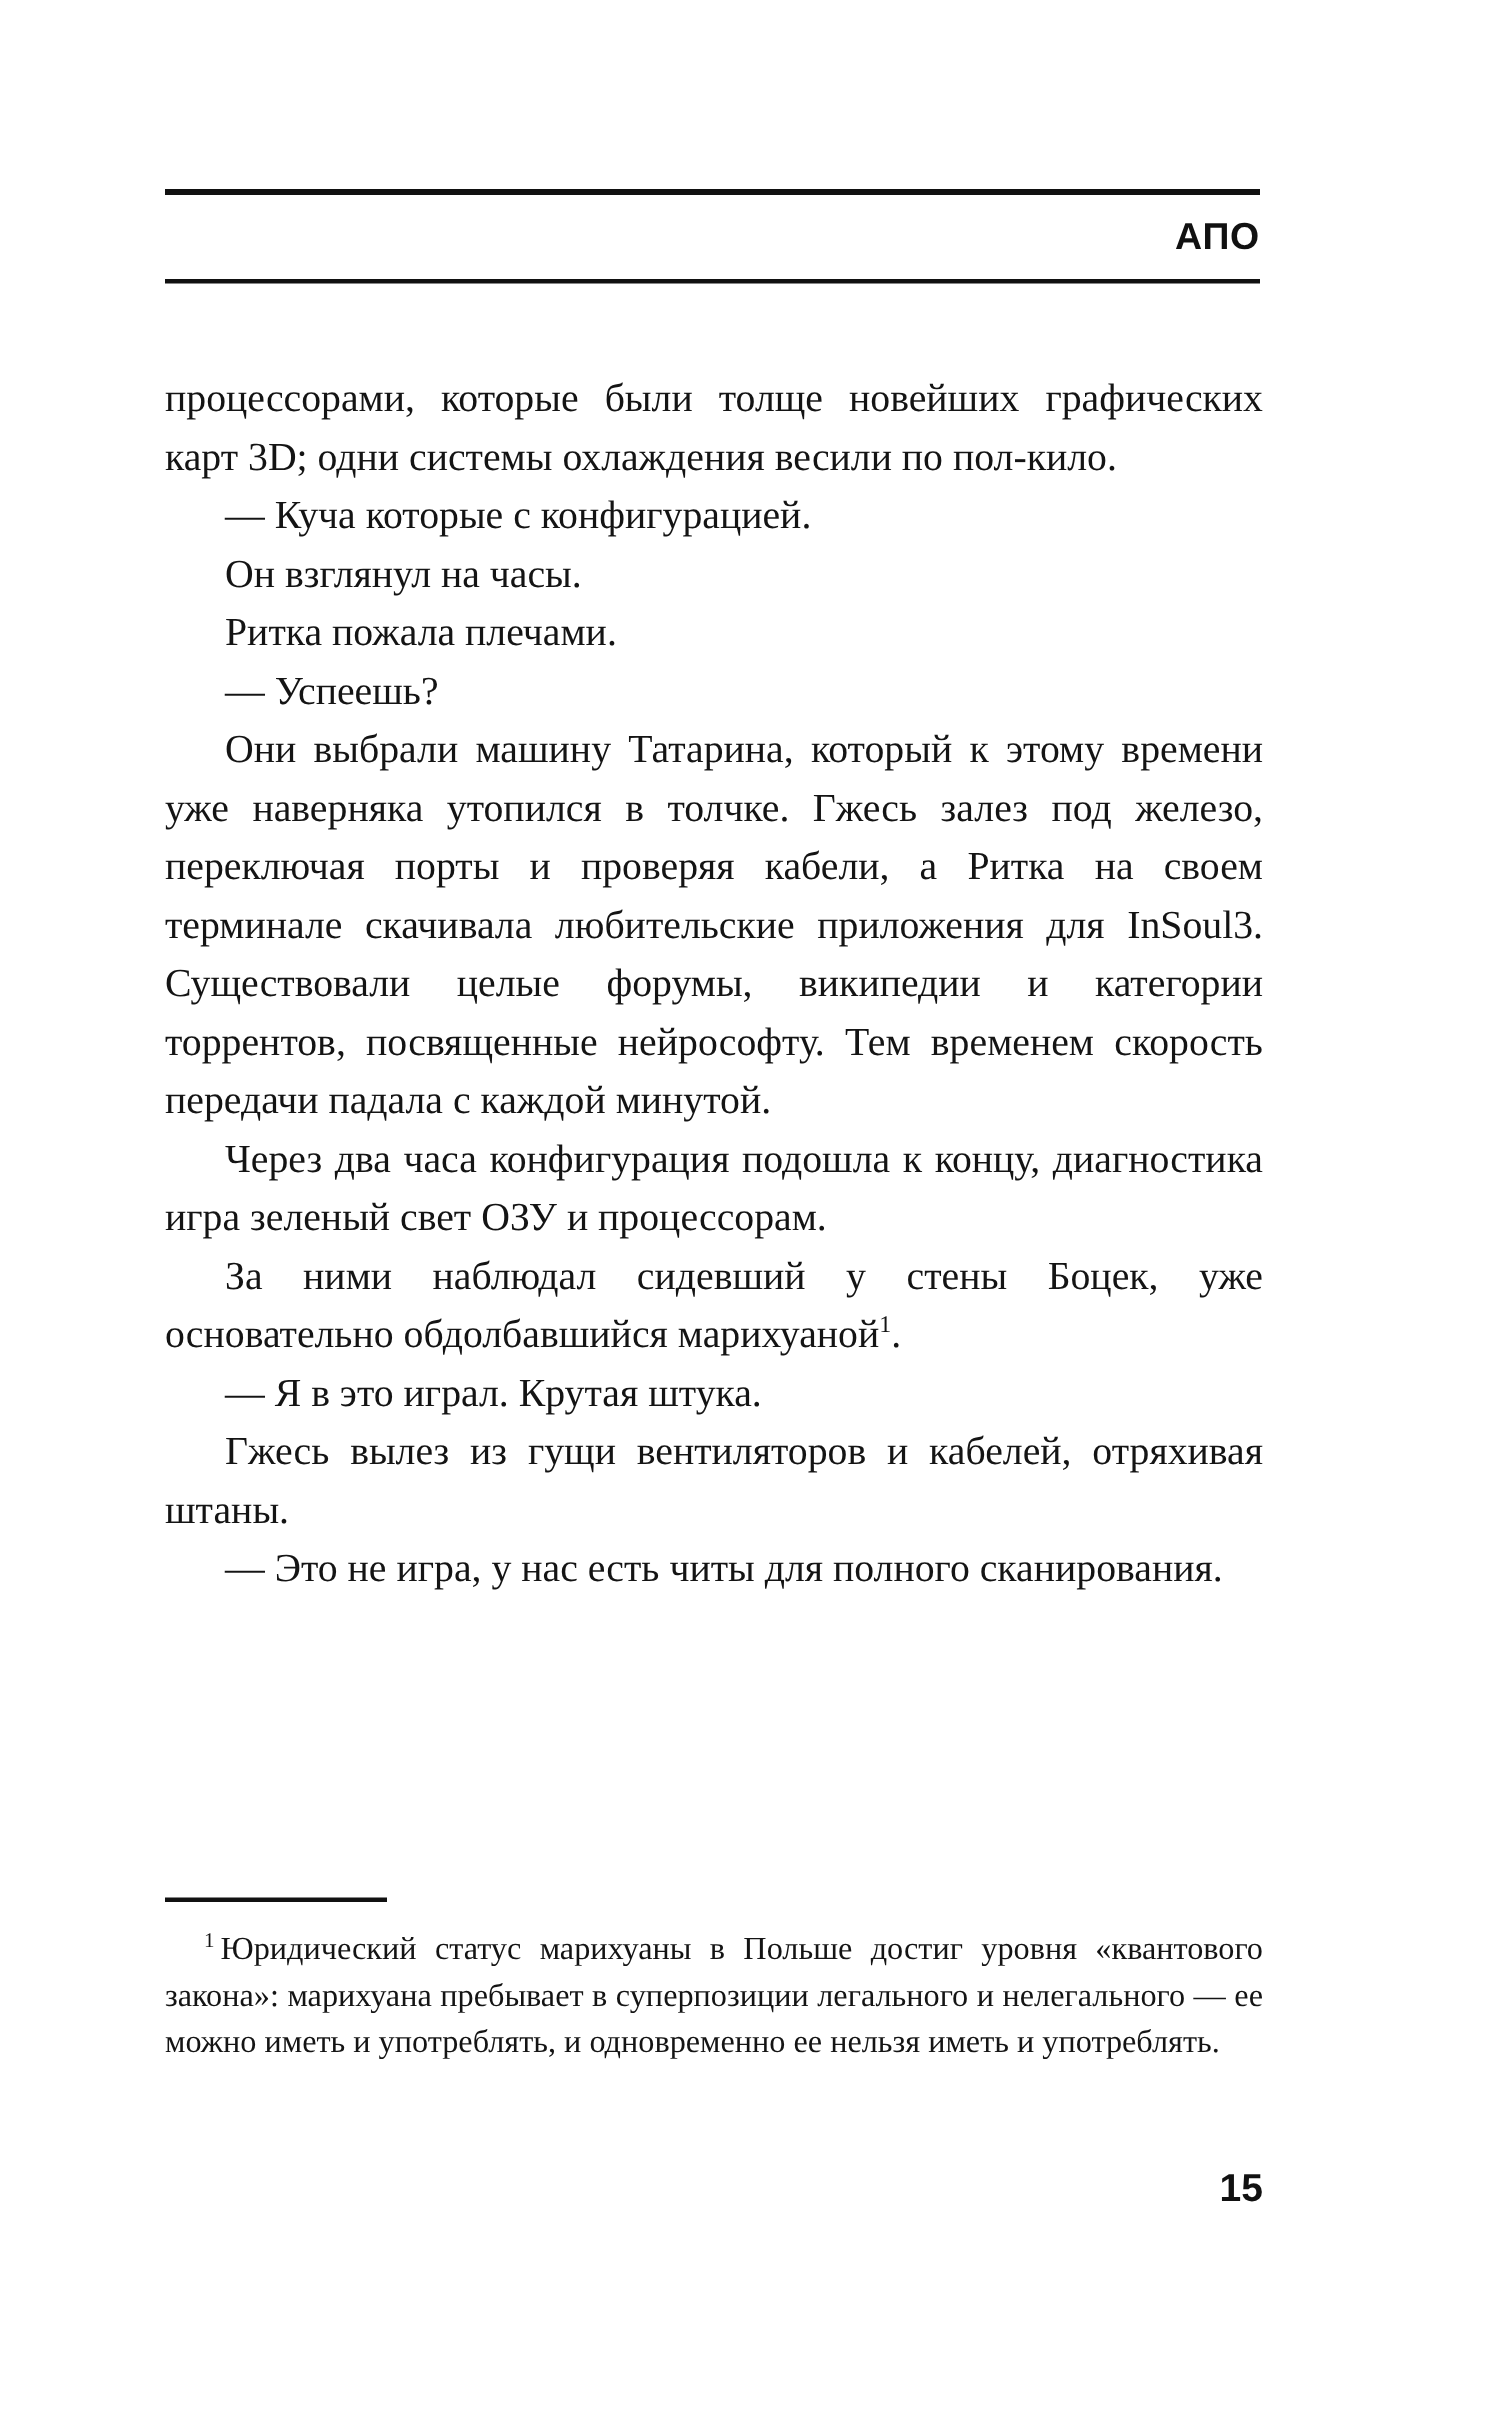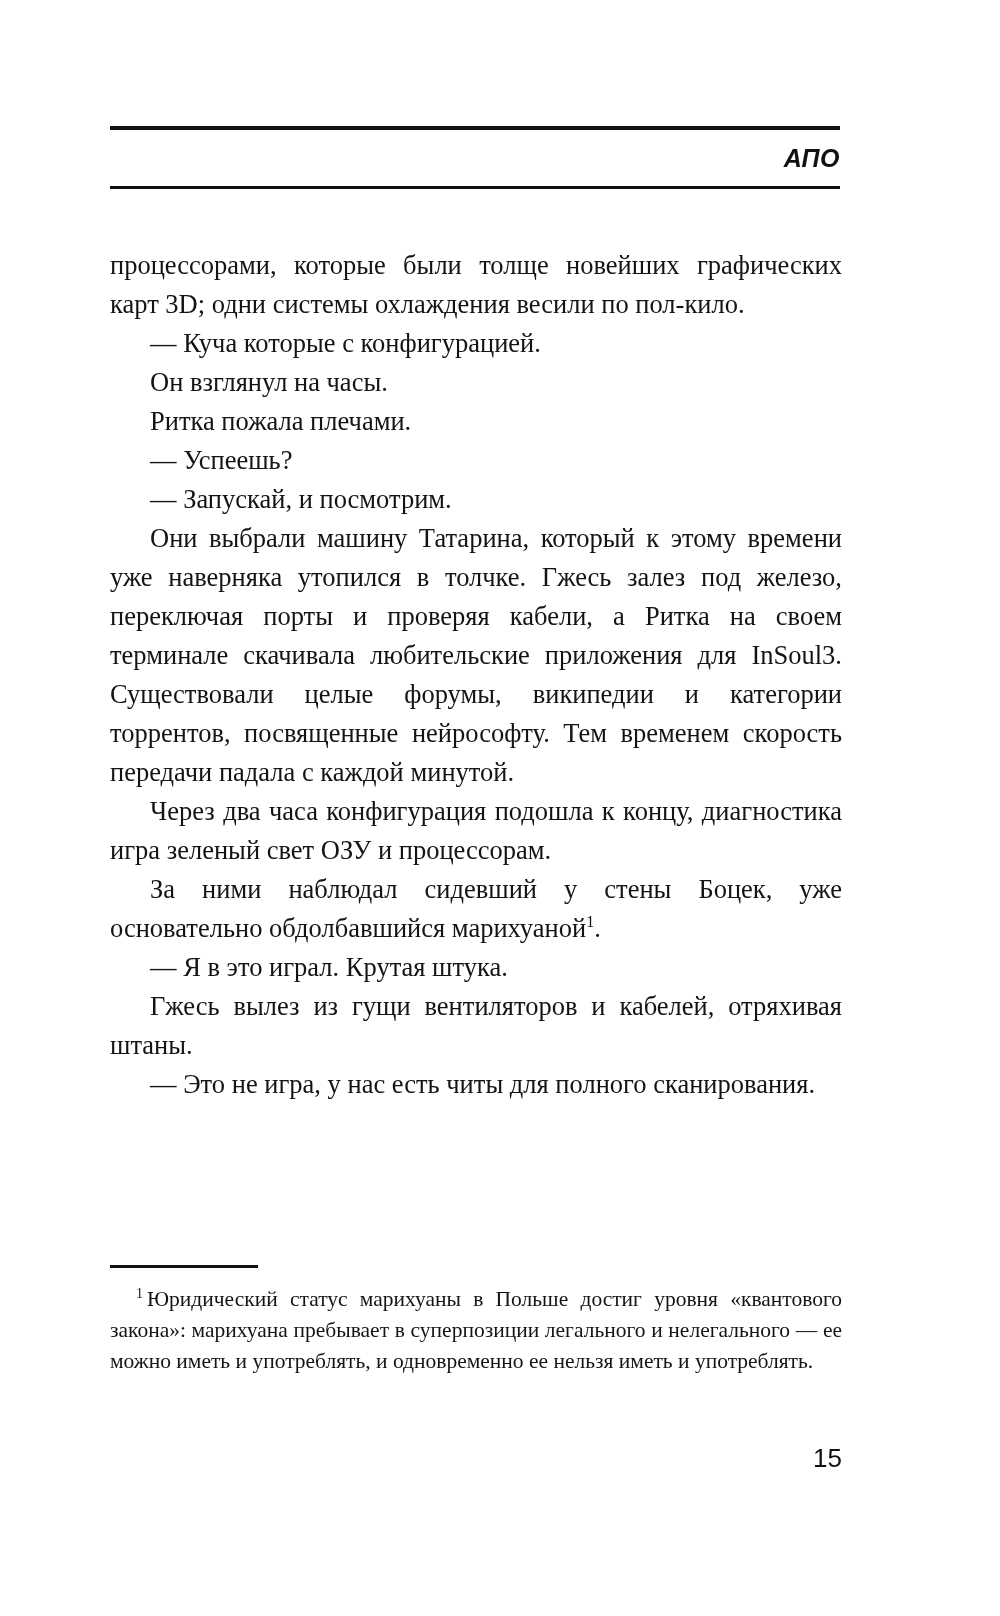--- a/index.html
+++ b/index.html
@@ -41,21 +41,20 @@
     height: 3px;
   }
   .header-row {
     height: 56px;
     display: flex;
     align-items: center;
     justify-content: flex-end;
   }
   .running-head {
     font-family: "Liberation Sans", "DejaVu Sans", sans-serif;
-    font-style: italic;
     font-weight: 700;
     font-size: 25px;
     letter-spacing: 0.5px;
     color: #111111;
   }
 
   
   .body-text {
     position: absolute;
     left: 110px;
@@ -108,21 +107,21 @@
     margin-right: 4px;
   }
 
   
   .folio {
     position: absolute;
     right: 158px;
     top: 1443px;
     font-family: "Liberation Sans", "DejaVu Sans", sans-serif;
     font-size: 26px;
-    font-weight: 400;
+    font-weight: 700;
     color: #111111;
     text-align: right;
   }
 </style>
 </head>
 <body>
 
 <div class="page">
 
   <div class="header-block">
@@ -132,21 +131,20 @@
     </div>
     <div class="rule thin"></div>
   </div>
 
   <div class="body-text">
     <p>процессорами, которые были толще новейших графических карт 3D; одни системы охлаждения весили по пол-кило.</p>
     <p class="indent">— Куча которые с конфигурацией.</p>
     <p class="indent">Он взглянул на часы.</p>
     <p class="indent">Ритка пожала плечами.</p>
     <p class="indent">— Успеешь?</p>
-    <p class="indent">— Запускай, и посмотрим.</p>
     <p class="indent">Они выбрали машину Татарина, который к этому времени уже наверняка утопился в толчке. Гжесь залез под железо, переключая порты и проверяя кабели, а Ритка на своем терминале скачивала любительские приложения для InSoul3. Существовали целые форумы, википедии и категории торрентов, посвященные нейрософту. Тем временем скорость передачи падала с каждой минутой.</p>
     <p class="indent">Через два часа конфигурация подошла к концу, диагностика игра зеленый свет ОЗУ и процессорам.</p>
     <p class="indent"><span>За ними наблюдал сидевший у стены Боцек, уже основательно обдолбавшийся марихуаной</span><sup class="fn">1</sup><span>.</span></p>
     <p class="indent">— Я в это играл. Крутая штука.</p>
     <p class="indent">Гжесь вылез из гущи вентиляторов и кабелей, отряхивая штаны.</p>
     <p class="indent">— Это не игра, у нас есть читы для полного сканирования.</p>
   </div>
 
   <div class="footnote">
     <div class="footnote-rule"></div>

